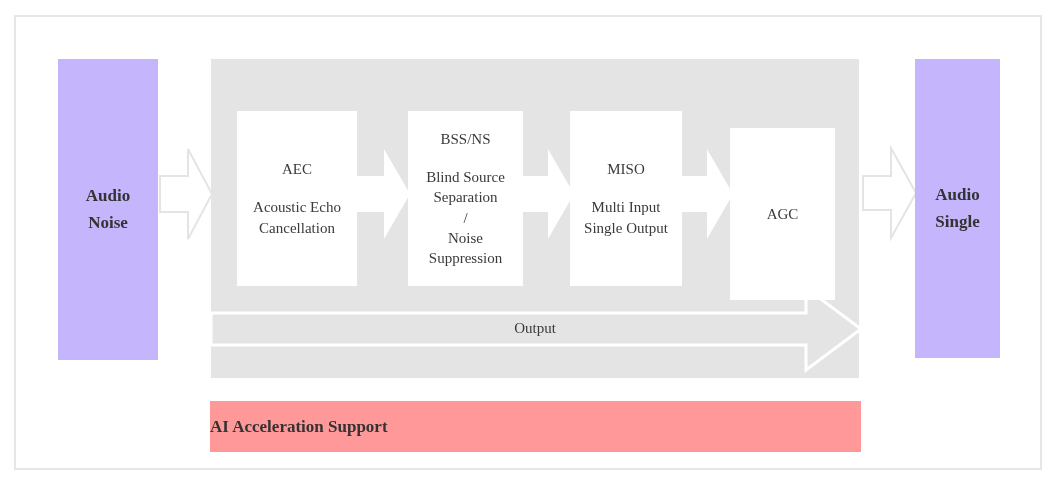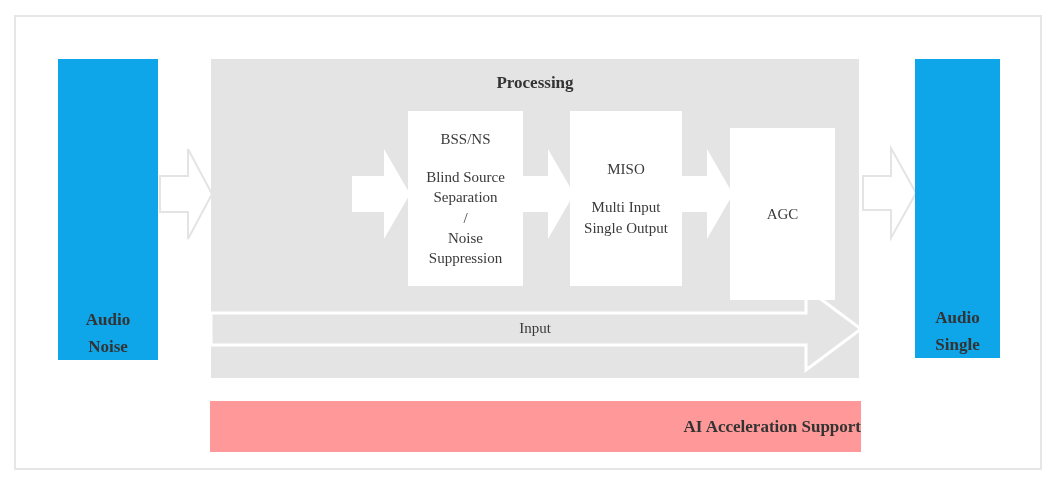--- a/index.html
+++ b/index.html
@@ -31,23 +31,23 @@
     background: #ffffff;
     box-sizing: border-box;
   }
   
   .panel {
     position: absolute;
     background: #e4e4e4;
   }
   .io-box {
     position: absolute;
-    background: #0ea5e9;
+    background: #c4b5fd;
     display: flex;
-    align-items: flex-end;
+    align-items: center;
     justify-content: center;
     text-align: center;
     font-weight: bold;
     font-size: 17px;
     line-height: 1.55;
     color: #333333;
   }
   #audio-input-box { left: 58px;  top: 59px; width: 100px; height: 301px; }
   #audio-output-box { left: 915px; top: 59px; width: 85px;  height: 299px; }
 
@@ -126,48 +126,53 @@
   
   #ai-bar {
     position: absolute;
     left: 210px;
     top: 401px;
     width: 651px;
     height: 51px;
     background: #ff9999;
     display: flex;
     align-items: center;
-    justify-content: flex-end;
+    justify-content: flex-start;
     font-weight: bold;
     font-size: 17px;
     color: #333333;
   }
 </style>
 </head>
 <body>
 
 <div id="canvas">
 
   <div class="frame"></div>
 
   <div class="io-box" id="audio-input-box">
     <div>
       <span>Audio</span><br>
       <span>Noise</span>
     </div>
   </div>
 
   <div class="panel" id="processing-box"></div>
-  <div id="processing-title">Processing</div>
 
   <svg class="arrow-svg" id="bypass-arrow" viewBox="0 0 660 92">
     <path class="arrow-onegray" d="M5,30 L600,30 L600,5 L655,46 L600,87 L600,62 L5,62 Z"></path>
   </svg>
-  <div id="bypass-label">Input</div>
-
+  <div id="bypass-label">Output</div>
+
+  <div class="stage" id="stage-aec">
+    <div class="title">AEC</div>
+    <div class="gap"></div>
+    <div class="sub">Acoustic Echo</div>
+    <div class="sub">Cancellation</div>
+  </div>
 
   <div class="stage" id="stage-bssns">
     <div class="title">BSS/NS</div>
     <div class="gap"></div>
     <div class="sub">Blind Source</div>
     <div class="sub">Separation</div>
     <div class="sub">/</div>
     <div class="sub">Noise</div>
     <div class="sub">Suppression</div>
   </div>

